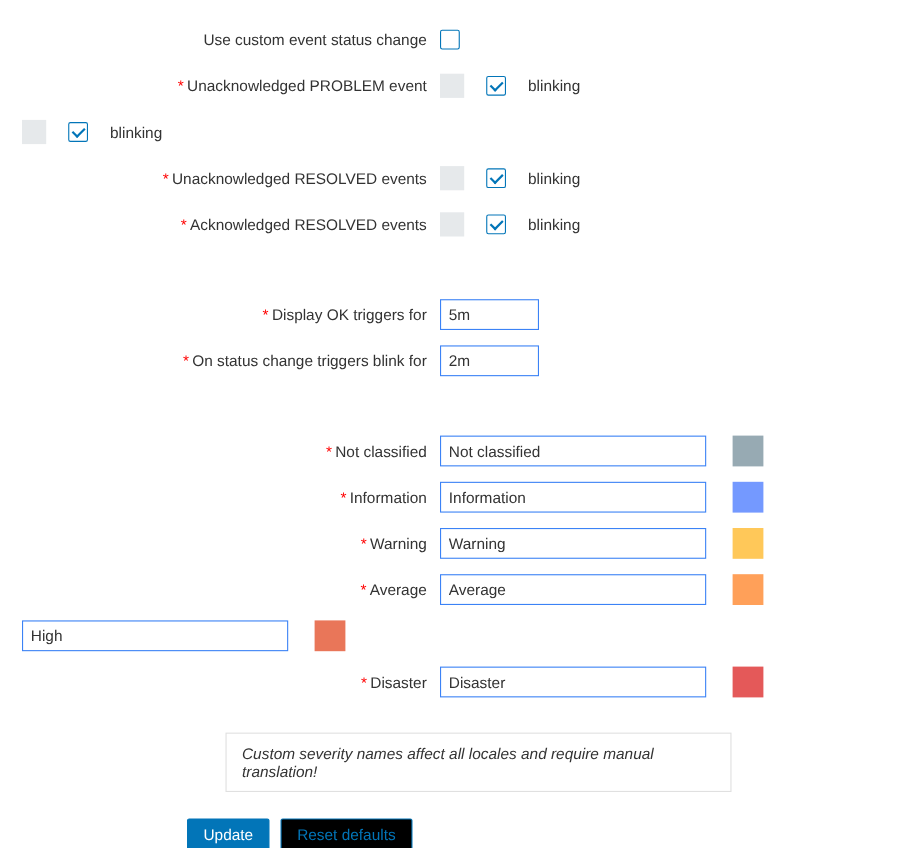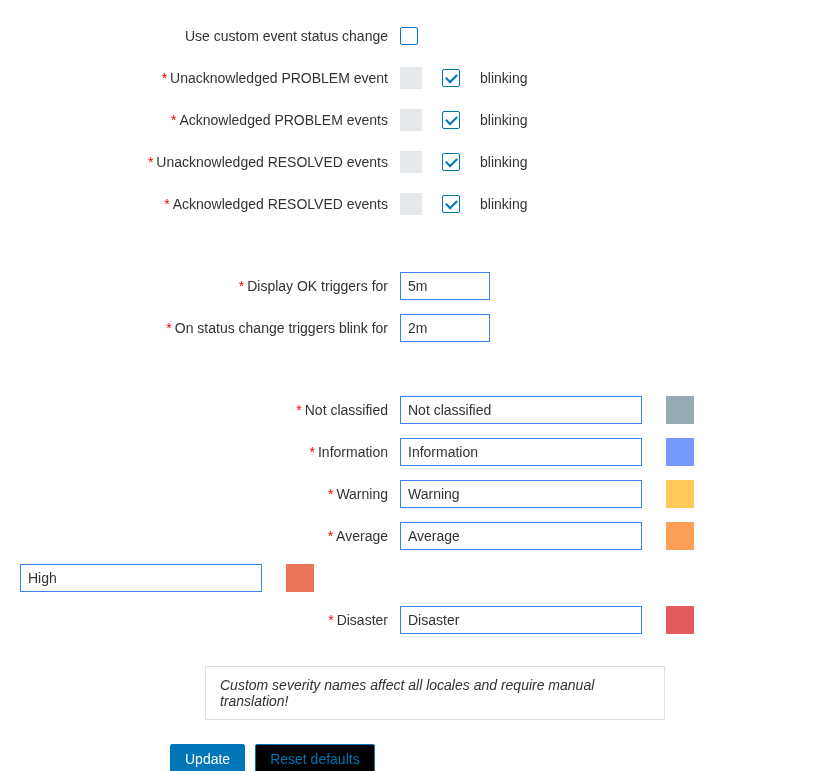--- a/index.html
+++ b/index.html
@@ -140,23 +140,20 @@
     <span class="required">*</span><span>Unacknowledged PROBLEM event</span>
   </div>
   <div class="form-controls">
     <span class="color-swatch-small"></span>
     <span class="checkbox-custom checked"></span>
     <span class="blinking-label">blinking</span>
   </div>
 </div>
 
 <div class="form-row">
-  <div class="form-label">
-    <span class="required">*</span><span>Acknowledged PROBLEM events</span>
-  </div>
   <div class="form-controls">
     <span class="color-swatch-small"></span>
     <span class="checkbox-custom checked"></span>
     <span class="blinking-label">blinking</span>
   </div>
 </div>
 
 <div class="form-row">
   <div class="form-label">
     <span class="required">*</span><span>Unacknowledged RESOLVED events</span>

